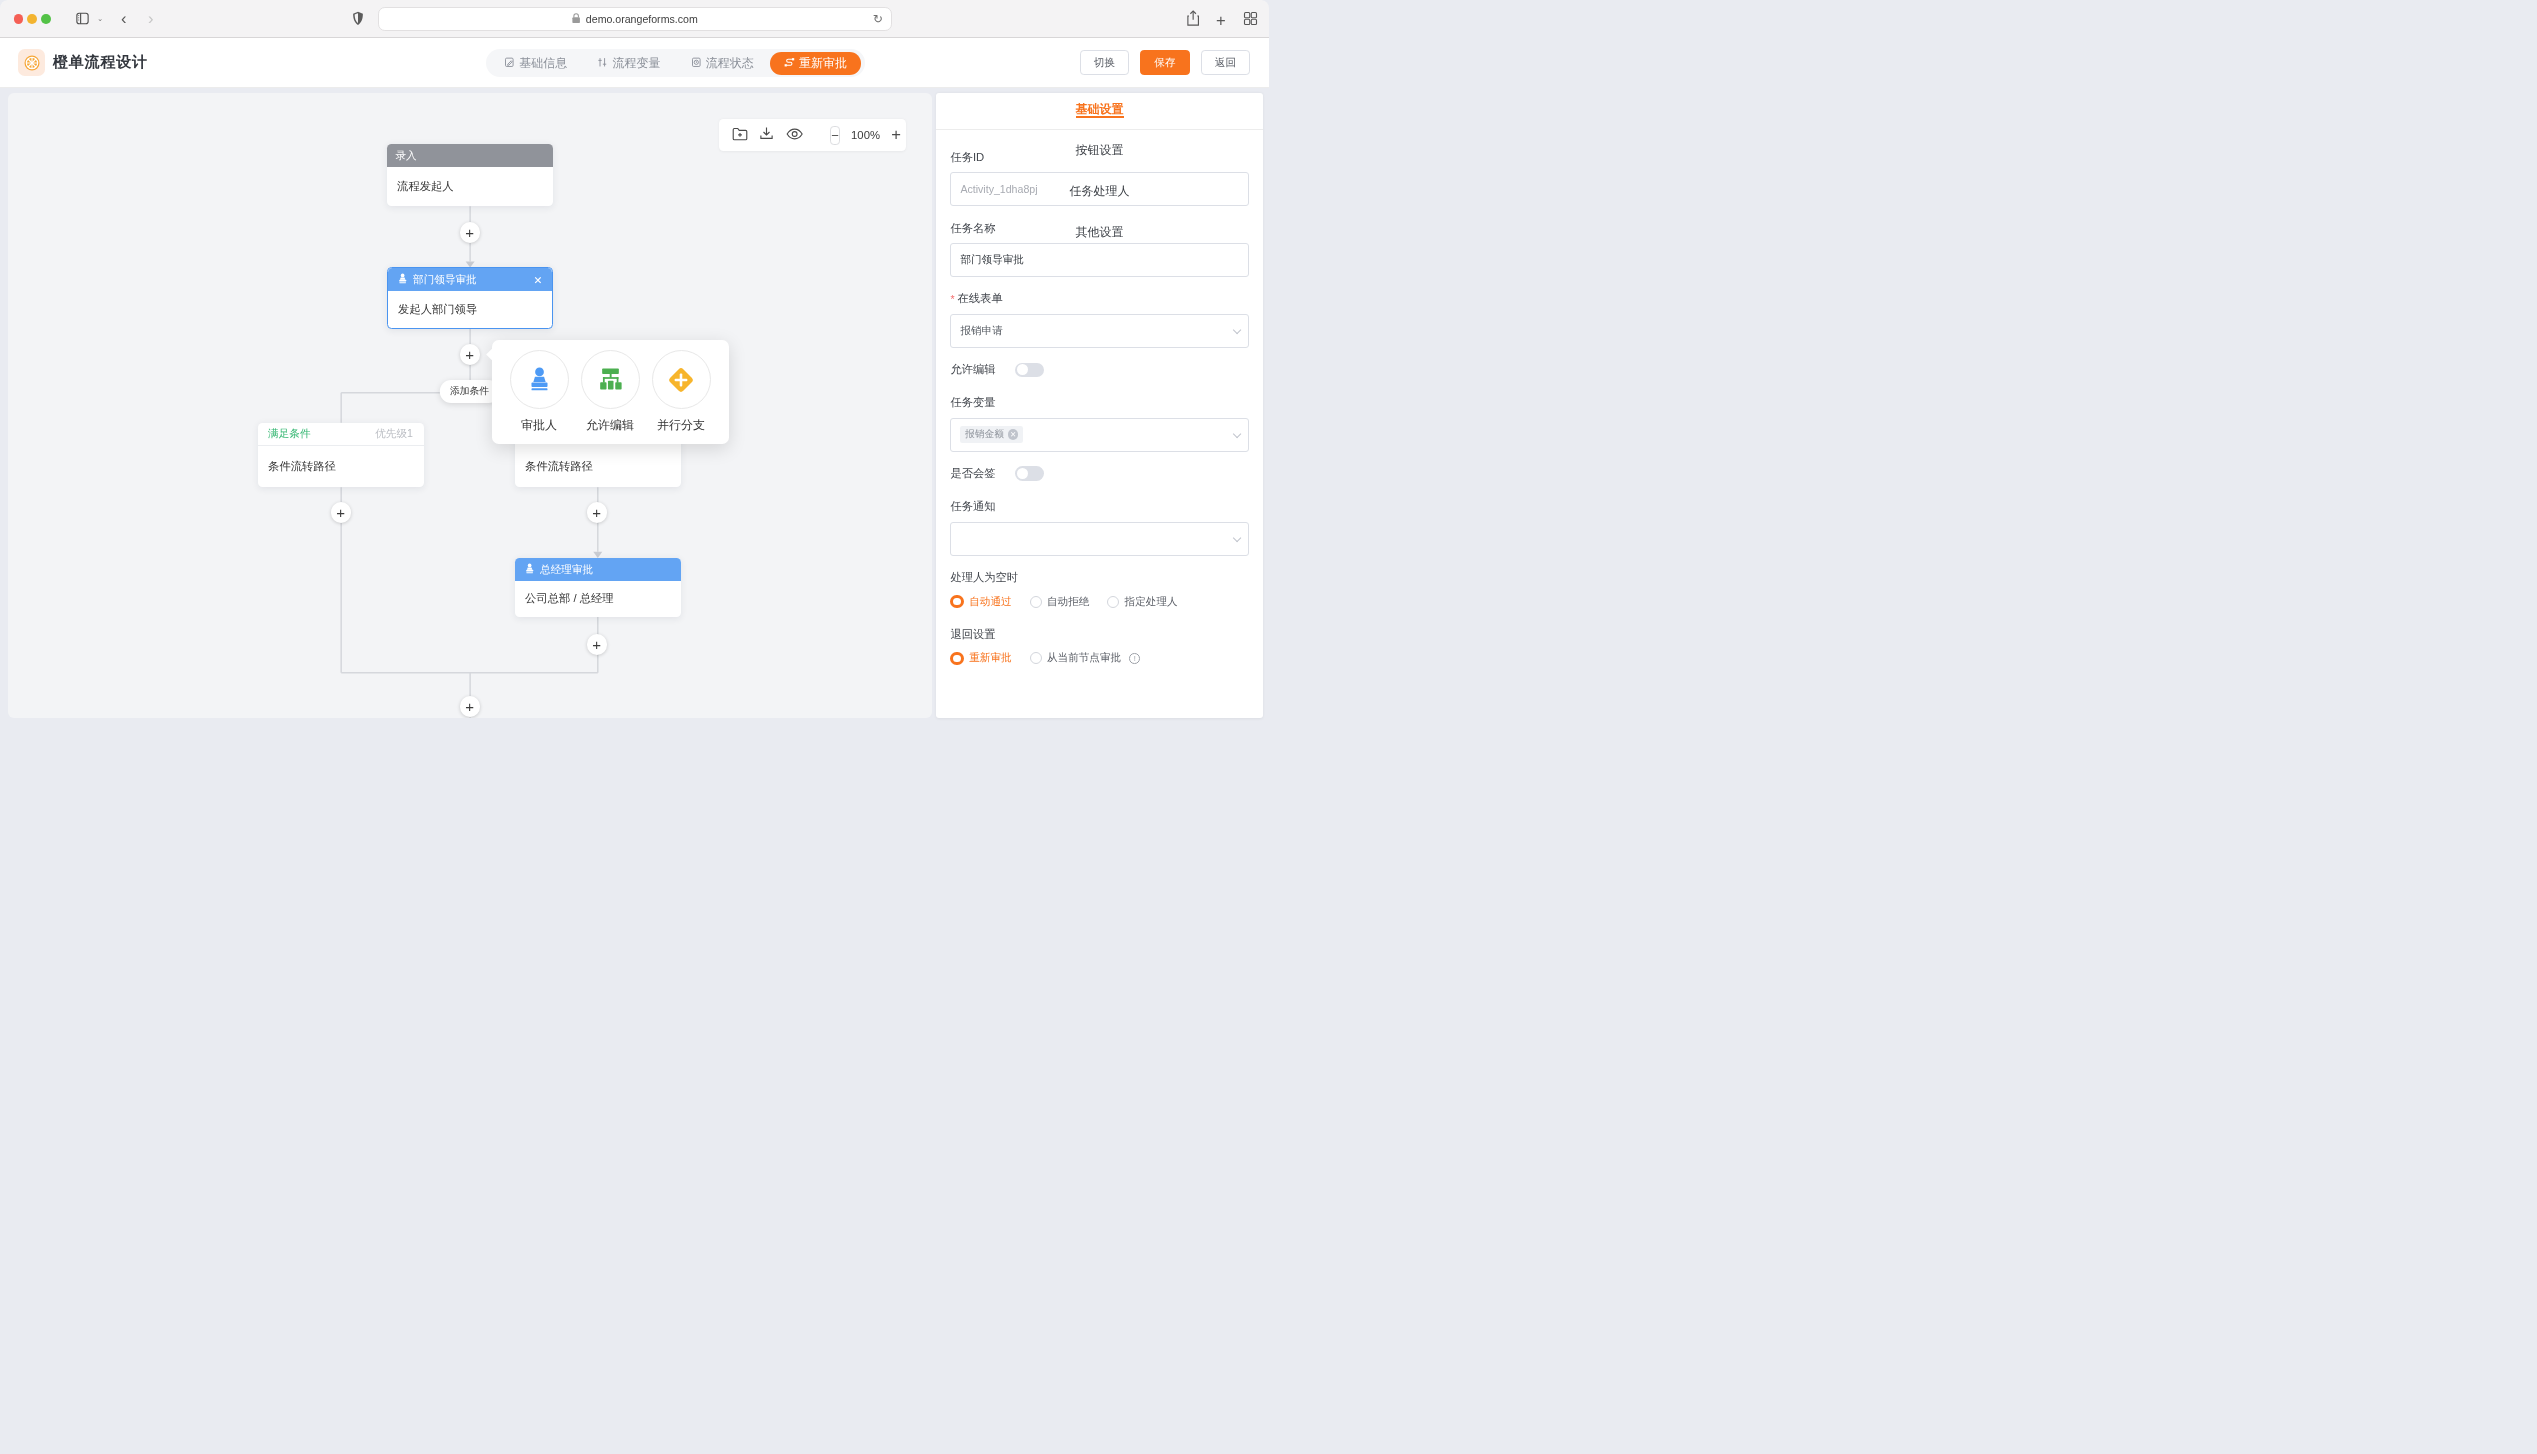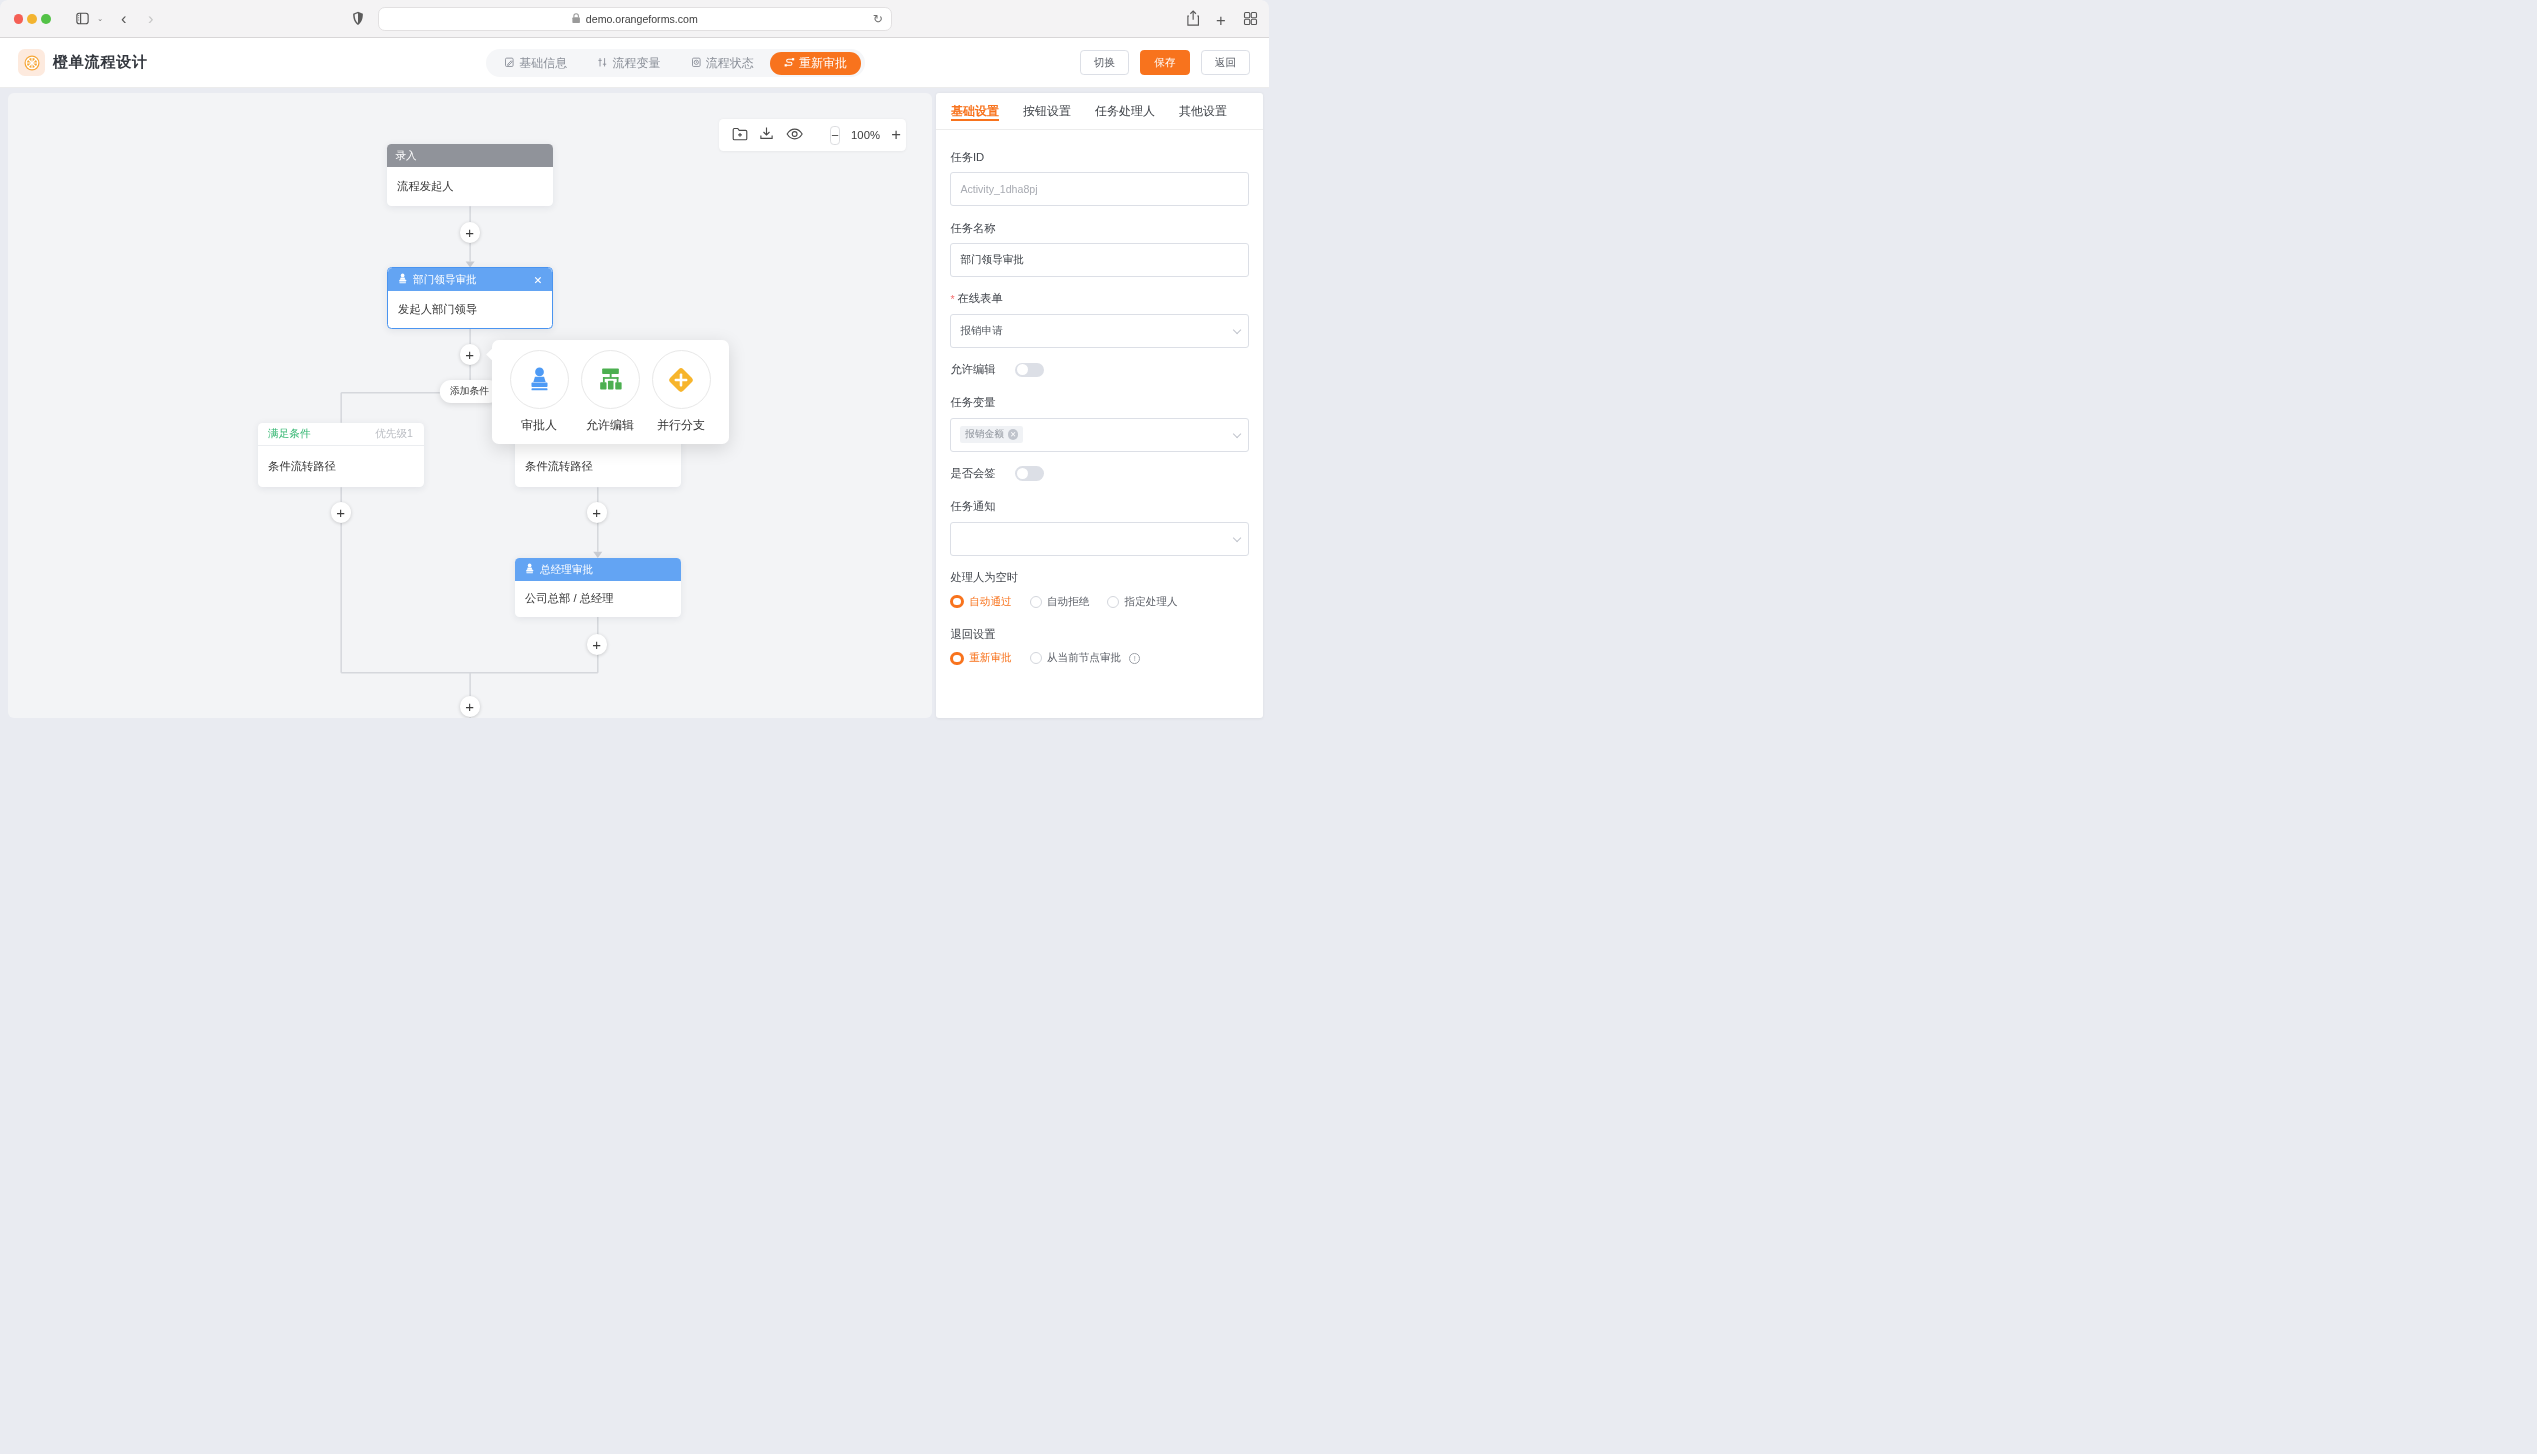--- a/index.html
+++ b/index.html
@@ -60,21 +60,21 @@
   .popup-item .circ { width:59px; height:59px; border:0.8px solid #e8e8e8; border-radius:50%; display:flex; align-items:center; justify-content:center; background:#fff; }
   .popup-item .plabel { margin-top:7.5px; font-size:12px; color:#333; }
   .ctoolbar { position:absolute; left:711px; top:26px; width:187px; height:32px; background:#fff; border-radius:4.5px;
     box-shadow:0 0.8px 3px rgba(0,0,0,.05); display:flex; align-items:center; padding:0 13.6px; gap:11.3px; color:#464646; }
   .ctoolbar .vdiv { width:0.8px; height:19.6px; background:#e6e6e6; margin:0 2.3px; }
   .minibtn { width:19.6px; height:19.6px; border:0.8px solid #dcdde0; border-radius:3.8px; display:flex; align-items:center; justify-content:center; font-size:13px; color:#4c4c4c; }
   .zoomtxt { font-size:11.3px; color:#3b3b3b; }
   .plusglyph { font-size:16.6px; font-weight:300; color:#4c4c4c; }
   
   .panel { width:327px; height:625px; background:#fff; border-radius:3px; box-shadow:0 0.8px 3px rgba(0,0,0,.06); }
-  .ptabs { display:flex; gap:24px; padding:8px 15px; height:37px; align-items:center; border-bottom:0.8px solid #ececec; }
+  .ptabs { display:flex; gap:24px; padding:8px 15px; height:37px; align-items:center; border-bottom:0.8px solid #ececec;flex-direction:column; }
   .ptab { font-size:12px; color:#3d4147; position:relative; height:100%; display:flex; align-items:center; cursor:pointer; }
   .ptab.active { color:#f8731d; font-weight:bold; }
   .ptab.active::after { content:""; position:absolute; left:0; right:0; bottom:0; height:2.3px; background:#f8731d; }
   .pbody { padding:19.6px 14.3px 0; }
   .grp { margin-bottom:14.3px; }
   .flabel { font-size:11.3px; color:#42464d; margin-bottom:7.5px; display:flex; align-items:center; gap:3px; }
   .req { color:#f56c6c; font-size:10.6px; }
   .inp, .selbox { height:22.6px; border:0.8px solid #dcdfe6; border-radius:3px; display:flex; align-items:center; padding:16px 9px; font-size:10.6px; background:#fff; }
   .inp input { border:none; outline:none; width:100%; font-size:10.6px; color:#3a3f45; font-family:inherit; background:transparent; }
   .inp input.dim { color:#a8abb2; }

